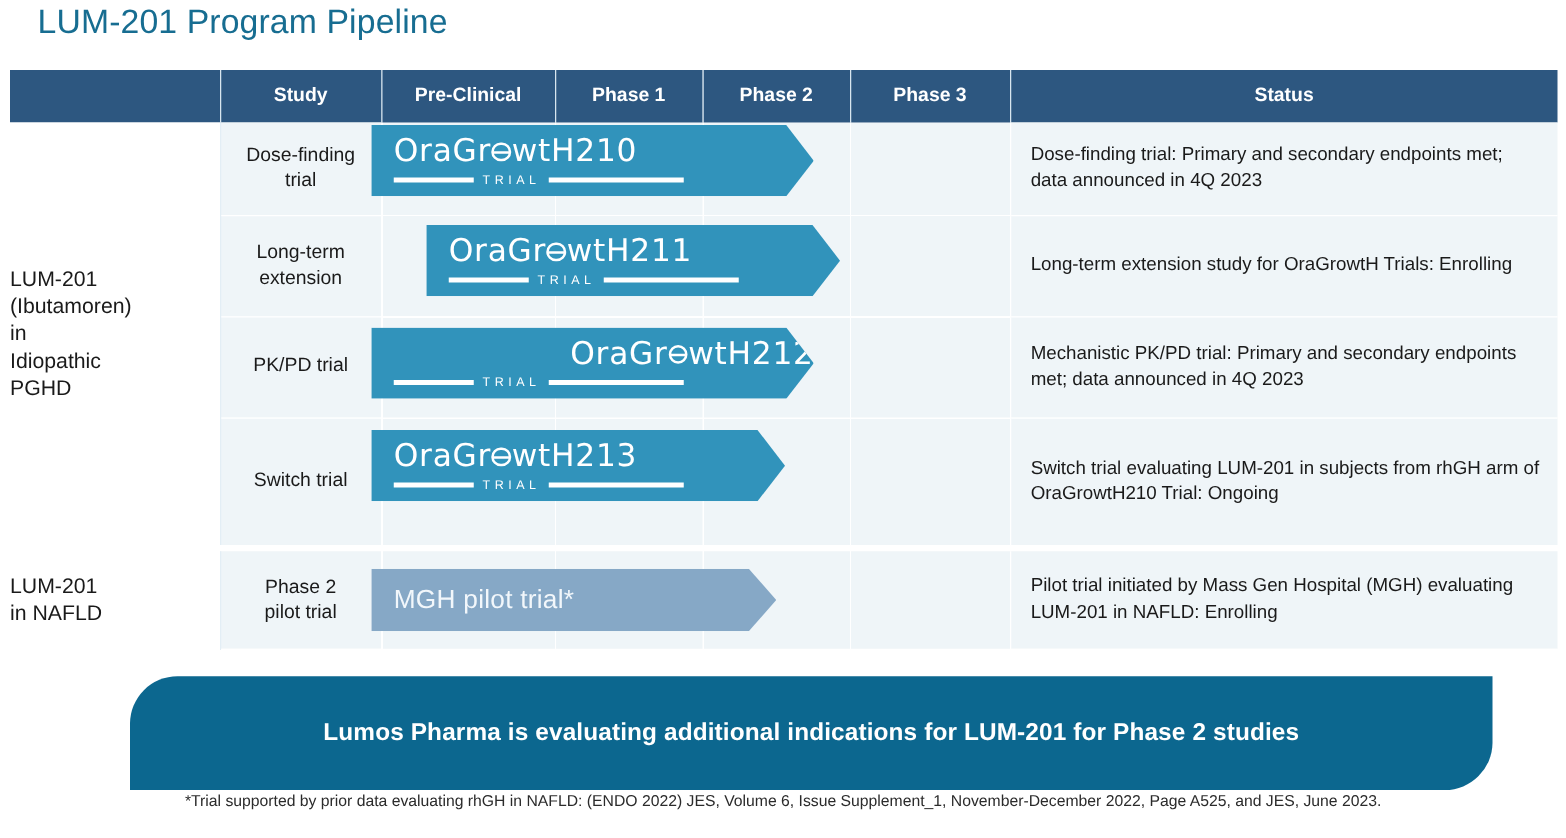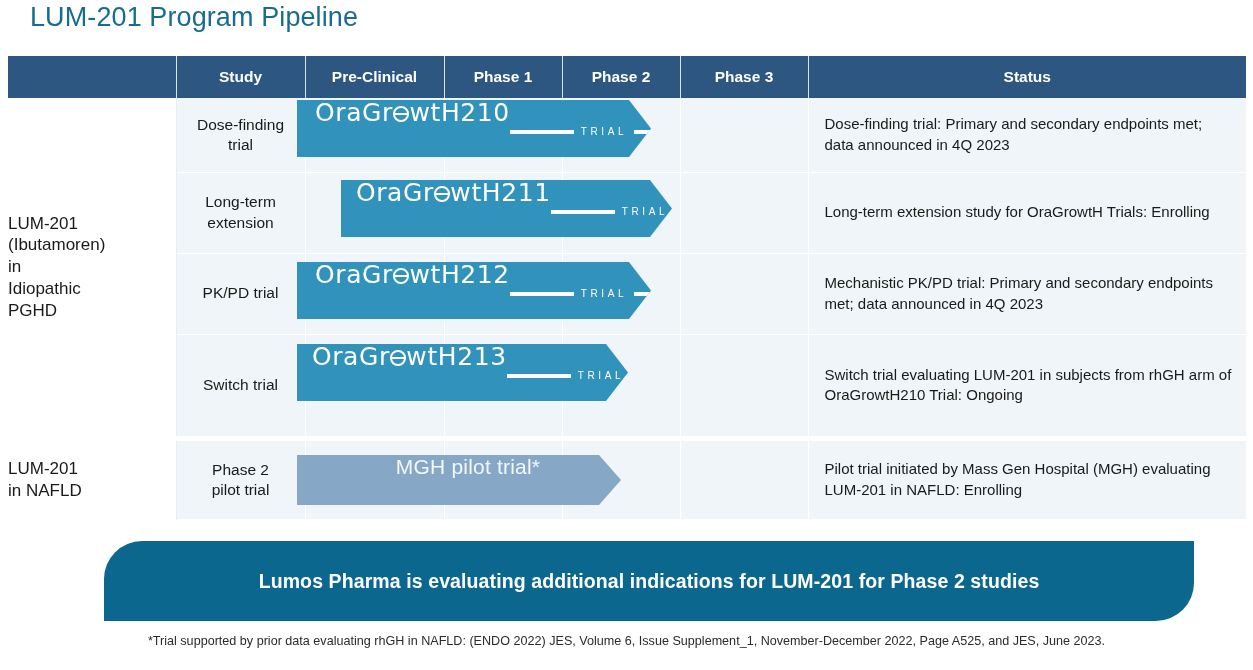--- a/index.html
+++ b/index.html
@@ -99,21 +99,21 @@
 
   .pipeline .row-last .study-cell,
   .pipeline .row-last .phase-cell,
   .pipeline .row-last .status-cell { border-bottom: none; }
 
   
   .trial-bar {
     position: absolute;
     background: #3193bb;
     display: flex;
-    flex-direction: row;
+    flex-direction: column;
     justify-content: center;
     padding-left: 18px;
     clip-path: polygon(0 0, calc(100% - 22px) 0, 100% 50%, calc(100% - 22px) 100%, 0 100%);
     pointer-events: auto;
   }
   .trial-bar.grey { background: #86a8c6; }
 
   .logo-word {
     font-size: 25px;
     color: #ffffff;
@@ -179,21 +179,21 @@
     table-layout: fixed;
   }
   .pipeline2 td { padding: 0; }
 
   
   .banner {
     position: absolute;
     left: 104px;
     top: 541px;
     width: 1090px;
-    height: 80px;
+    height: 91px;
     background: #0c678f;
     border-top-left-radius: 38px;
     border-bottom-right-radius: 38px;
     display: flex;
     align-items: center;
     justify-content: center;
   }
   .banner-text {
     color: #ffffff;
     font-size: 19.5px;
@@ -314,21 +314,21 @@
     <div class="logo-word">
       <span>OraGr</span><span class="o-glyph"></span><span>wtH211</span>
     </div>
     <div class="logo-sub">
       <span class="rule short"></span>
       <span class="txt">TRIAL</span>
       <span class="rule"></span>
     </div>
   </div>
 
-  <div class="trial-bar" style="left:289px; top:206px; width:354px; height:57px;">
+  <div class="trial-bar" style="left:289px; top:206px; width:354px; height:57px;text-align:right;">
     <div class="logo-word">
       <span>OraGr</span><span class="o-glyph"></span><span>wtH212</span>
     </div>
     <div class="logo-sub">
       <span class="rule short"></span>
       <span class="txt">TRIAL</span>
       <span class="rule"></span>
     </div>
   </div>
 

